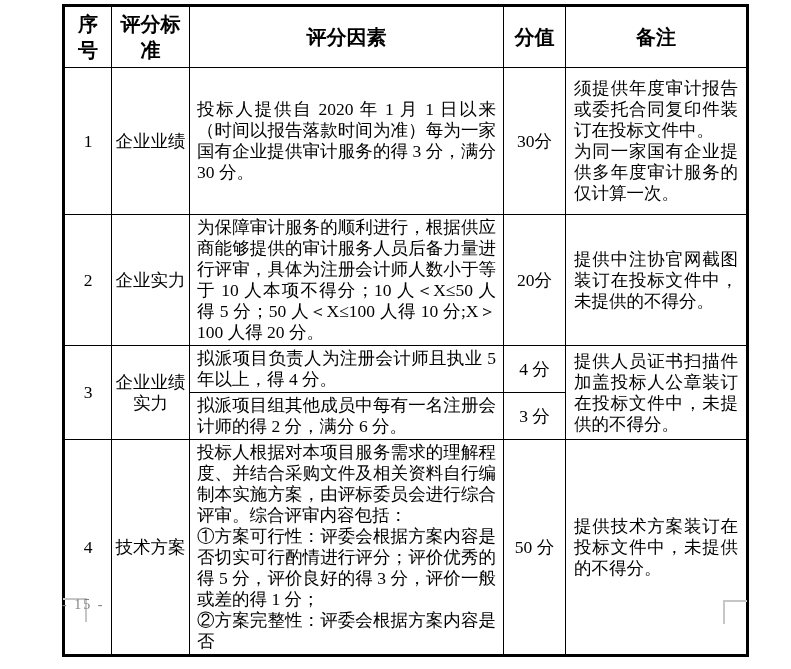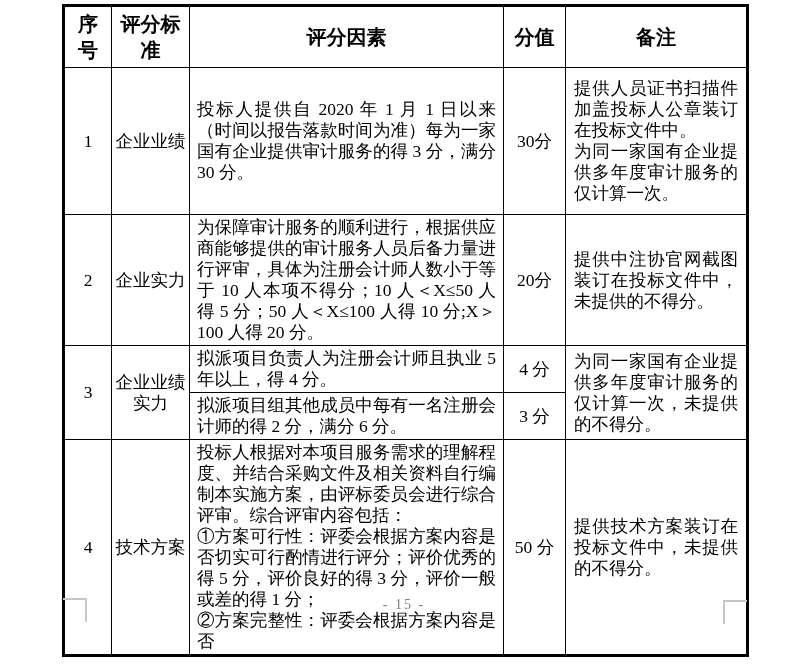--- a/index.html
+++ b/index.html
@@ -47,21 +47,20 @@
     padding: 2px 7px;
   }
   td.c-remark {
     text-align: justify;
     padding: 2px 8px;
   }
   .page-footer {
     position: absolute;
     left: 62px; top: 597px;
     width: 684px;
-    text-align: center;
     font-size: 14px;
     color: #808080;
     font-family: "Liberation Serif", "DejaVu Serif", serif;
     letter-spacing: 2px;
   }
   .margin-mark {
     position: absolute;
     width: 24px; height: 24px;
   }
   .margin-mark.bl {
@@ -95,39 +94,39 @@
       <th>评分因素</th>
       <th>分值</th>
       <th>备注</th>
     </tr>
 
     <tr style="height:147px">
       <td class="c-no">1</td>
       <td class="c-standard">企业业绩</td>
       <td class="c-factor">投标人提供自 2020 年 1 月 1 日以来（时间以报告落款时间为准）每为一家国有企业提供审计服务的得 3 分，满分 30 分。</td>
       <td class="c-score">30分</td>
-      <td class="c-remark">提供人员证书扫描件加盖投标人公章装订在投标文件中。
+      <td class="c-remark">须提供年度审计报告或委托合同复印件装订在投标文件中。
 为同一家国有企业提供多年度审计服务的仅计算一次。</td>
     </tr>
 
     <tr style="height:98px">
       <td class="c-no">2</td>
       <td class="c-standard">企业实力</td>
       <td class="c-factor">为保障审计服务的顺利进行，根据供应商能够提供的审计服务人员后备力量进行评审，具体为注册会计师人数小于等于 10 人本项不得分；10 人＜X≤50 人得 5 分；50 人＜X≤100 人得 10 分;X＞100 人得 20 分。</td>
       <td class="c-score">20分</td>
       <td class="c-remark">提供中注协官网截图装订在投标文件中，未提供的不得分。</td>
     </tr>
 
     <tr style="height:44px">
       <td class="c-no" rowspan="2">3</td>
       <td class="c-standard" rowspan="2">企业业绩
 实力</td>
       <td class="c-factor">拟派项目负责人为注册会计师且执业 5 年以上，得 4 分。</td>
       <td class="c-score">4 分</td>
-      <td class="c-remark" rowspan="2">为同一家国有企业提供多年度审计服务的仅计算一次，未提供的不得分。</td>
+      <td class="c-remark" rowspan="2">提供人员证书扫描件加盖投标人公章装订在投标文件中，未提供的不得分。</td>
     </tr>
     <tr style="height:41px">
       <td class="c-factor">拟派项目组其他成员中每有一名注册会计师的得 2 分，满分 6 分。</td>
       <td class="c-score">3 分</td>
     </tr>
 
     <tr style="height:192px">
       <td class="c-no">4</td>
       <td class="c-standard">技术方案</td>
       <td class="c-factor">投标人根据对本项目服务需求的理解程度、并结合采购文件及相关资料自行编制本实施方案，由评标委员会进行综合评审。综合评审内容包括：

